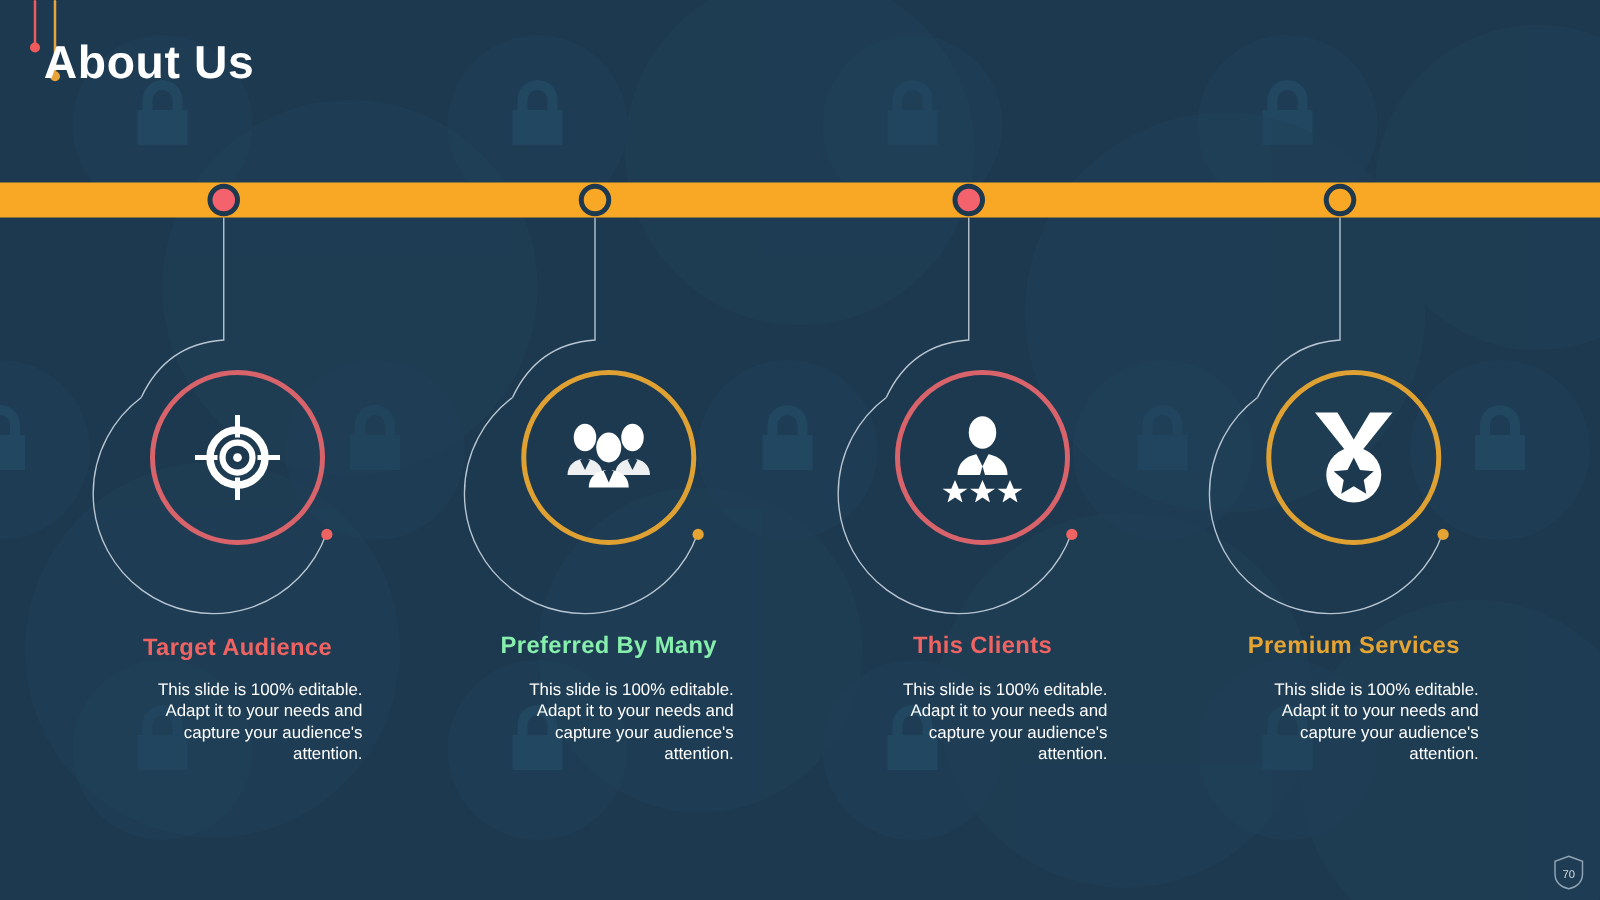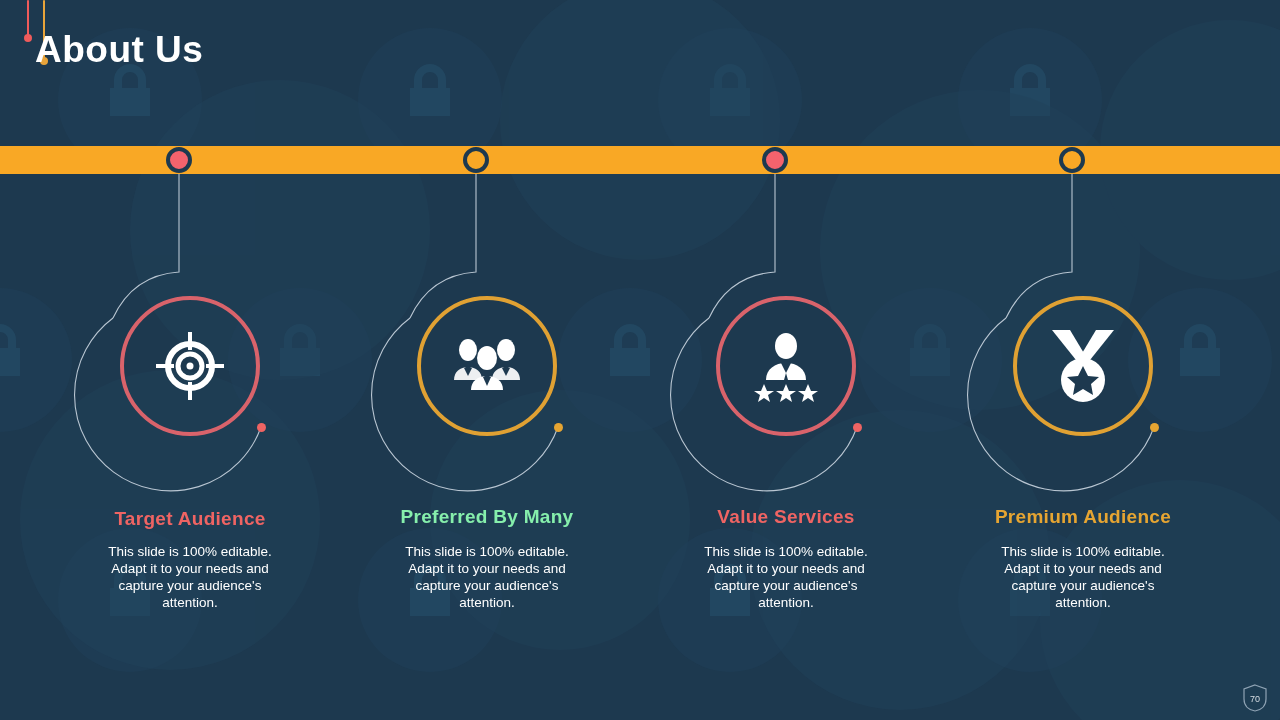--- a/index.html
+++ b/index.html
@@ -104,21 +104,21 @@
     position:absolute;
     left:0; width:240px;
     font-size:19px;
     font-weight:bold;
     letter-spacing:.3px;
     white-space:nowrap;
   }
   .item-desc {
     position:absolute;
     left:20px; width:200px;
-    text-align:center;
+    text-align:right;
     font-size:13.5px;
     line-height:17px;
     color:#ffffff;
   }
   
   #page-badge {
     position:absolute;
     right:12px; bottom:8px;
     width:26px; height:28px;
     z-index:8;
@@ -255,38 +255,38 @@
           <path d="M16 50c0-11 9-17 20-17s20 6 20 17z"></path>
           <path d="M31 33l5 10 5-10-5-3z" fill="#1d394f"></path>
           <path d="M36 43l-2 7h4z" fill="#1d394f"></path>
           <polygon points="14,54 17,61 24,61 18,65 20,72 14,68 8,72 10,65 4,61 11,61"></polygon>
           <polygon points="36,54 39,61 46,61 40,65 42,72 36,68 30,72 32,65 26,61 33,61"></polygon>
           <polygon points="58,54 61,61 68,61 62,65 64,72 58,68 52,72 54,65 48,61 55,61"></polygon>
         </svg>
       </div>
     </div>
     <div class="orbit-dot" style="left:187px; top:155px; background:#ef6463;"></div>
-    <div class="item-heading" style="top:238px; color:#ef6463;">Value Services</div>
+    <div class="item-heading" style="top:238px; color:#ef6463;">This Clients</div>
     <div class="item-desc" style="top:275px;">This slide is 100% editable. Adapt it to your needs and capture your audience's attention.</div>
   </div>
 
   <div class="item" style="left:963px; top:268px;">
     <div class="icon-wrap">
       <div class="ring" style="border-color:#e0a133;"></div>
       <div class="icon-glyph">
         <svg width="70" height="76" viewBox="0 0 70 76" fill="#ffffff">
           <polygon points="4,2 22,2 40,32 28,32"></polygon>
           <polygon points="66,2 48,2 30,32 42,32"></polygon>
           <circle cx="35" cy="52" r="22"></circle>
           <polygon points="35,38 40,48 51,49 43,56 45,67 35,61 25,67 27,56 19,49 30,48" fill="#1d394f"></polygon>
         </svg>
       </div>
     </div>
     <div class="orbit-dot" style="left:187px; top:155px; background:#e6a532;"></div>
-    <div class="item-heading" style="top:238px; color:#e6a532;">Premium Audience</div>
+    <div class="item-heading" style="top:238px; color:#e6a532;">Premium Services</div>
     <div class="item-desc" style="top:275px;">This slide is 100% editable. Adapt it to your needs and capture your audience's attention.</div>
   </div>
 
   <div id="page-badge">
     <svg width="26" height="28" viewBox="0 0 26 28" fill="none">
       <path d="M13 1 L24 5 V15 C24 22 19 26 13 27 C7 26 2 22 2 15 V5 Z" stroke="#8fa3b4" stroke-width="1.2" fill="none"></path>
     </svg>
     <div id="page-badge-num">70</div>
   </div>
 

